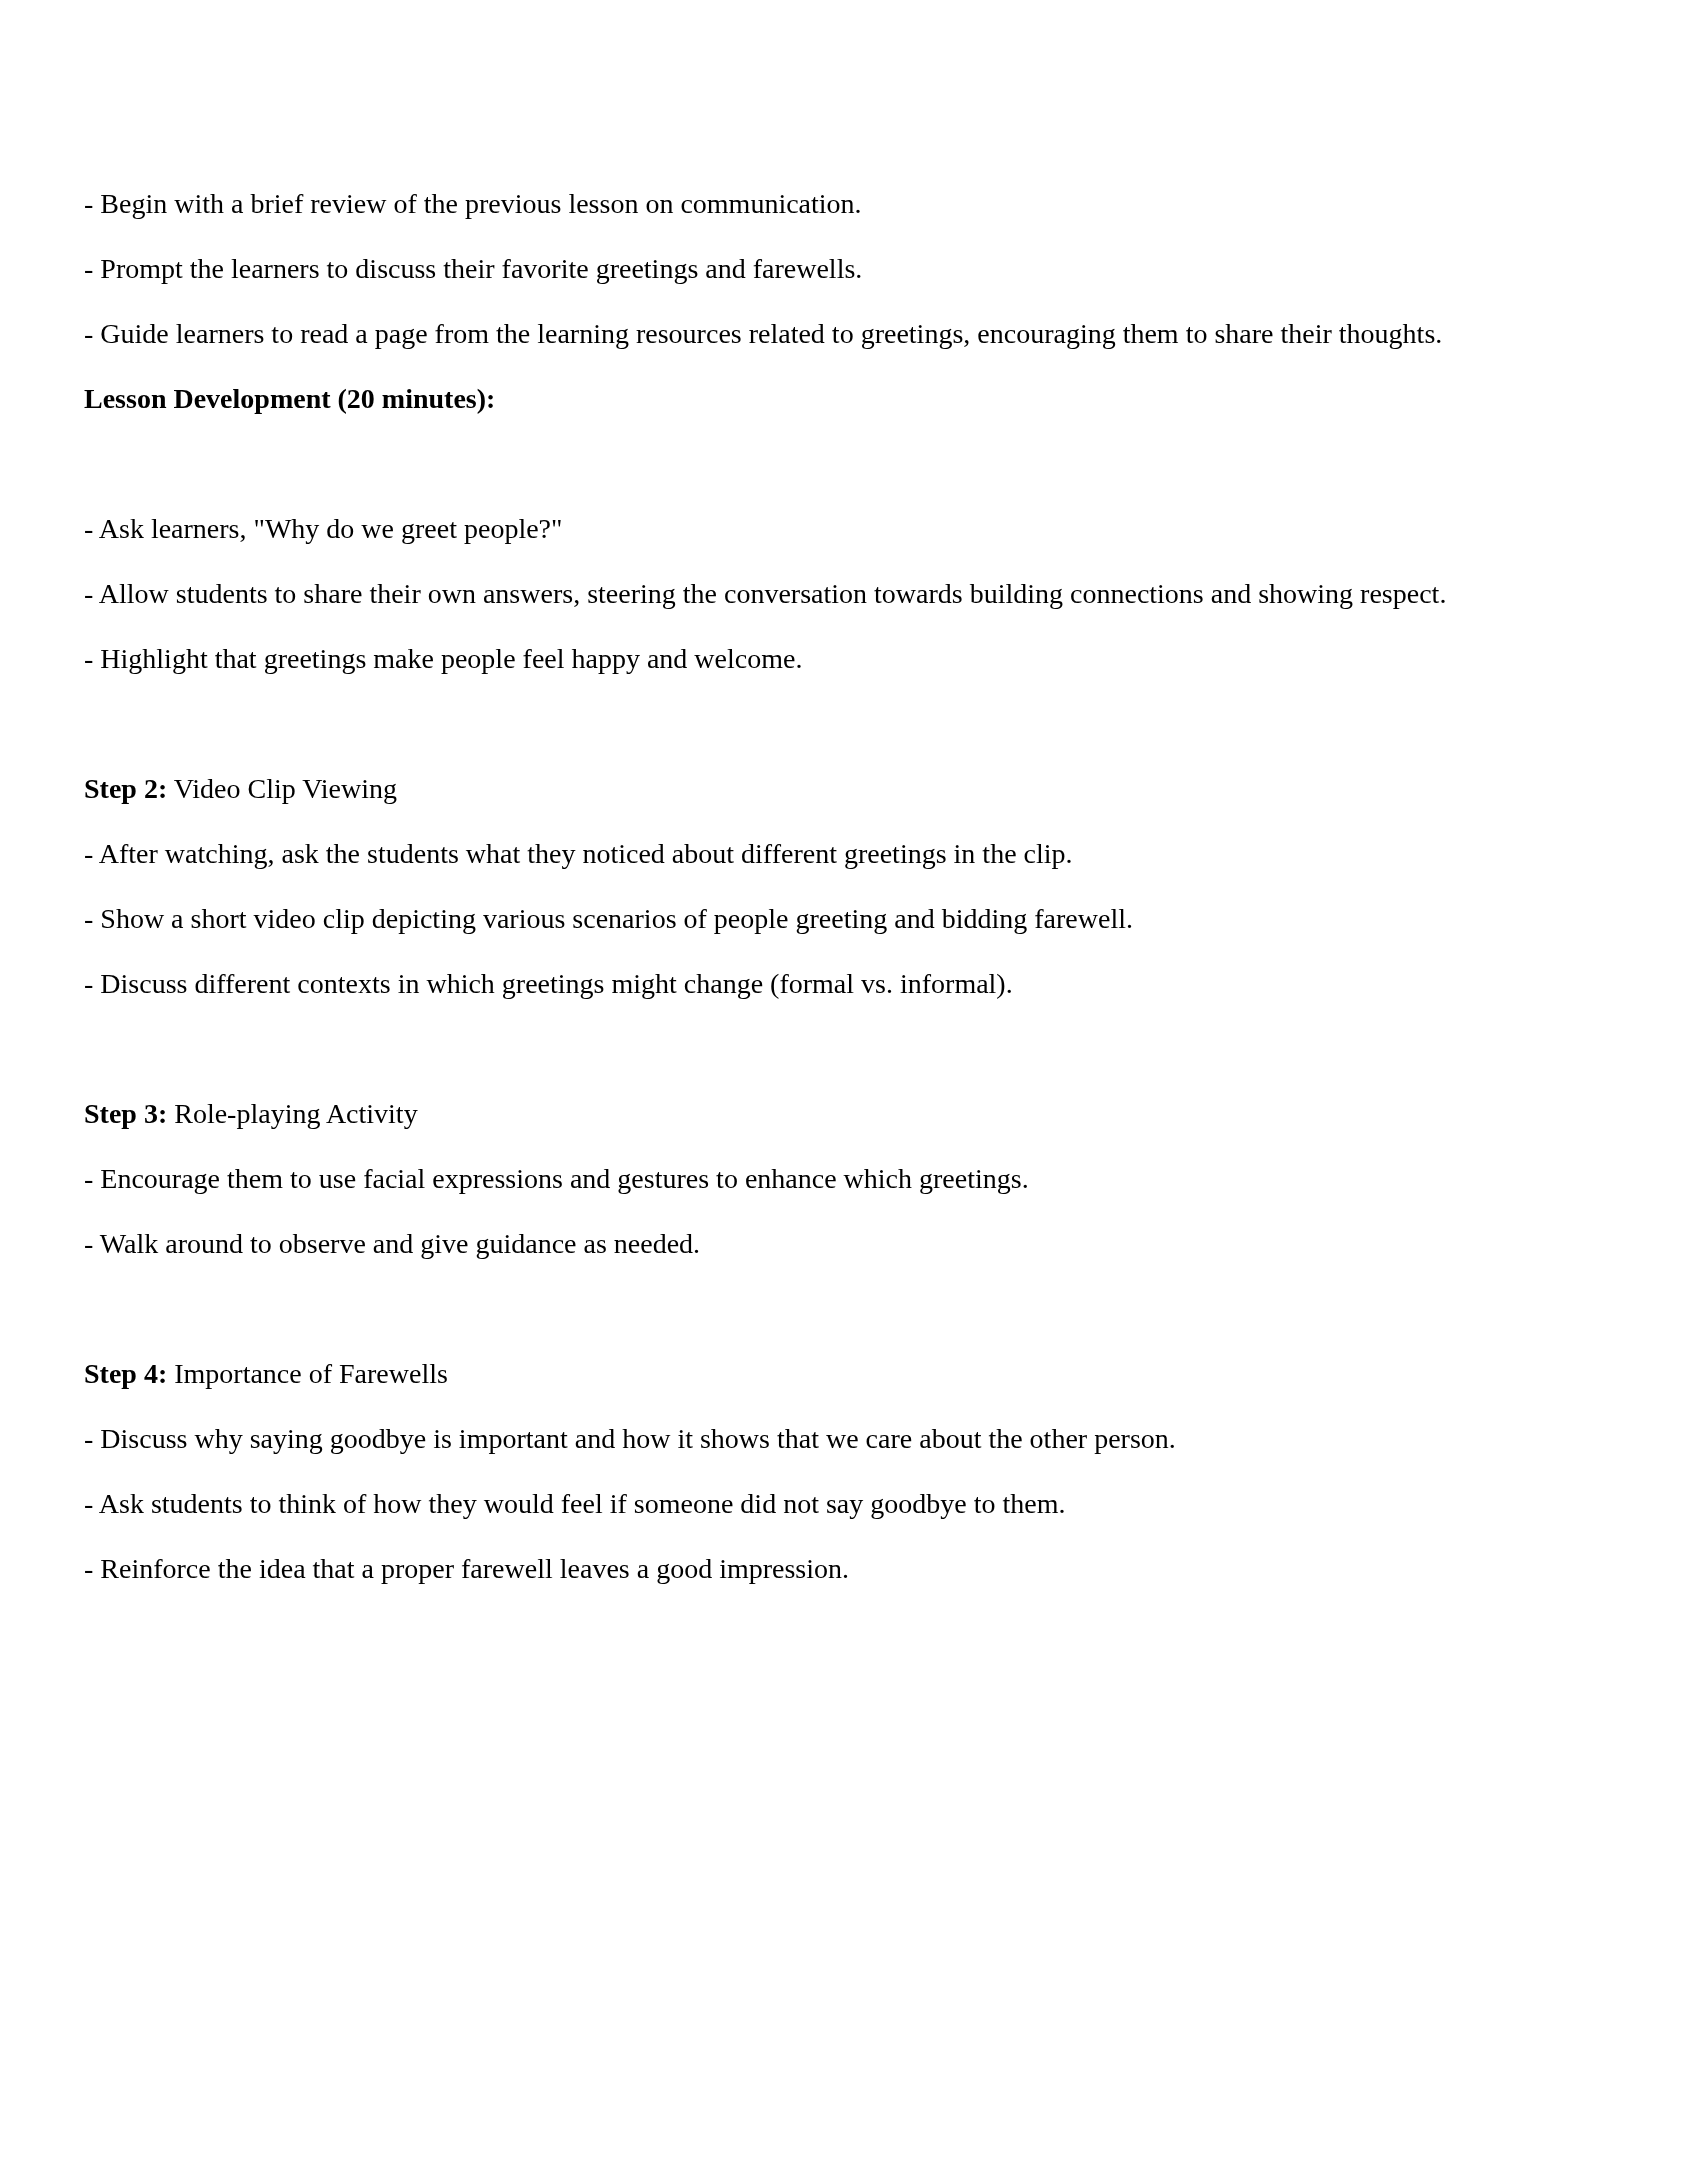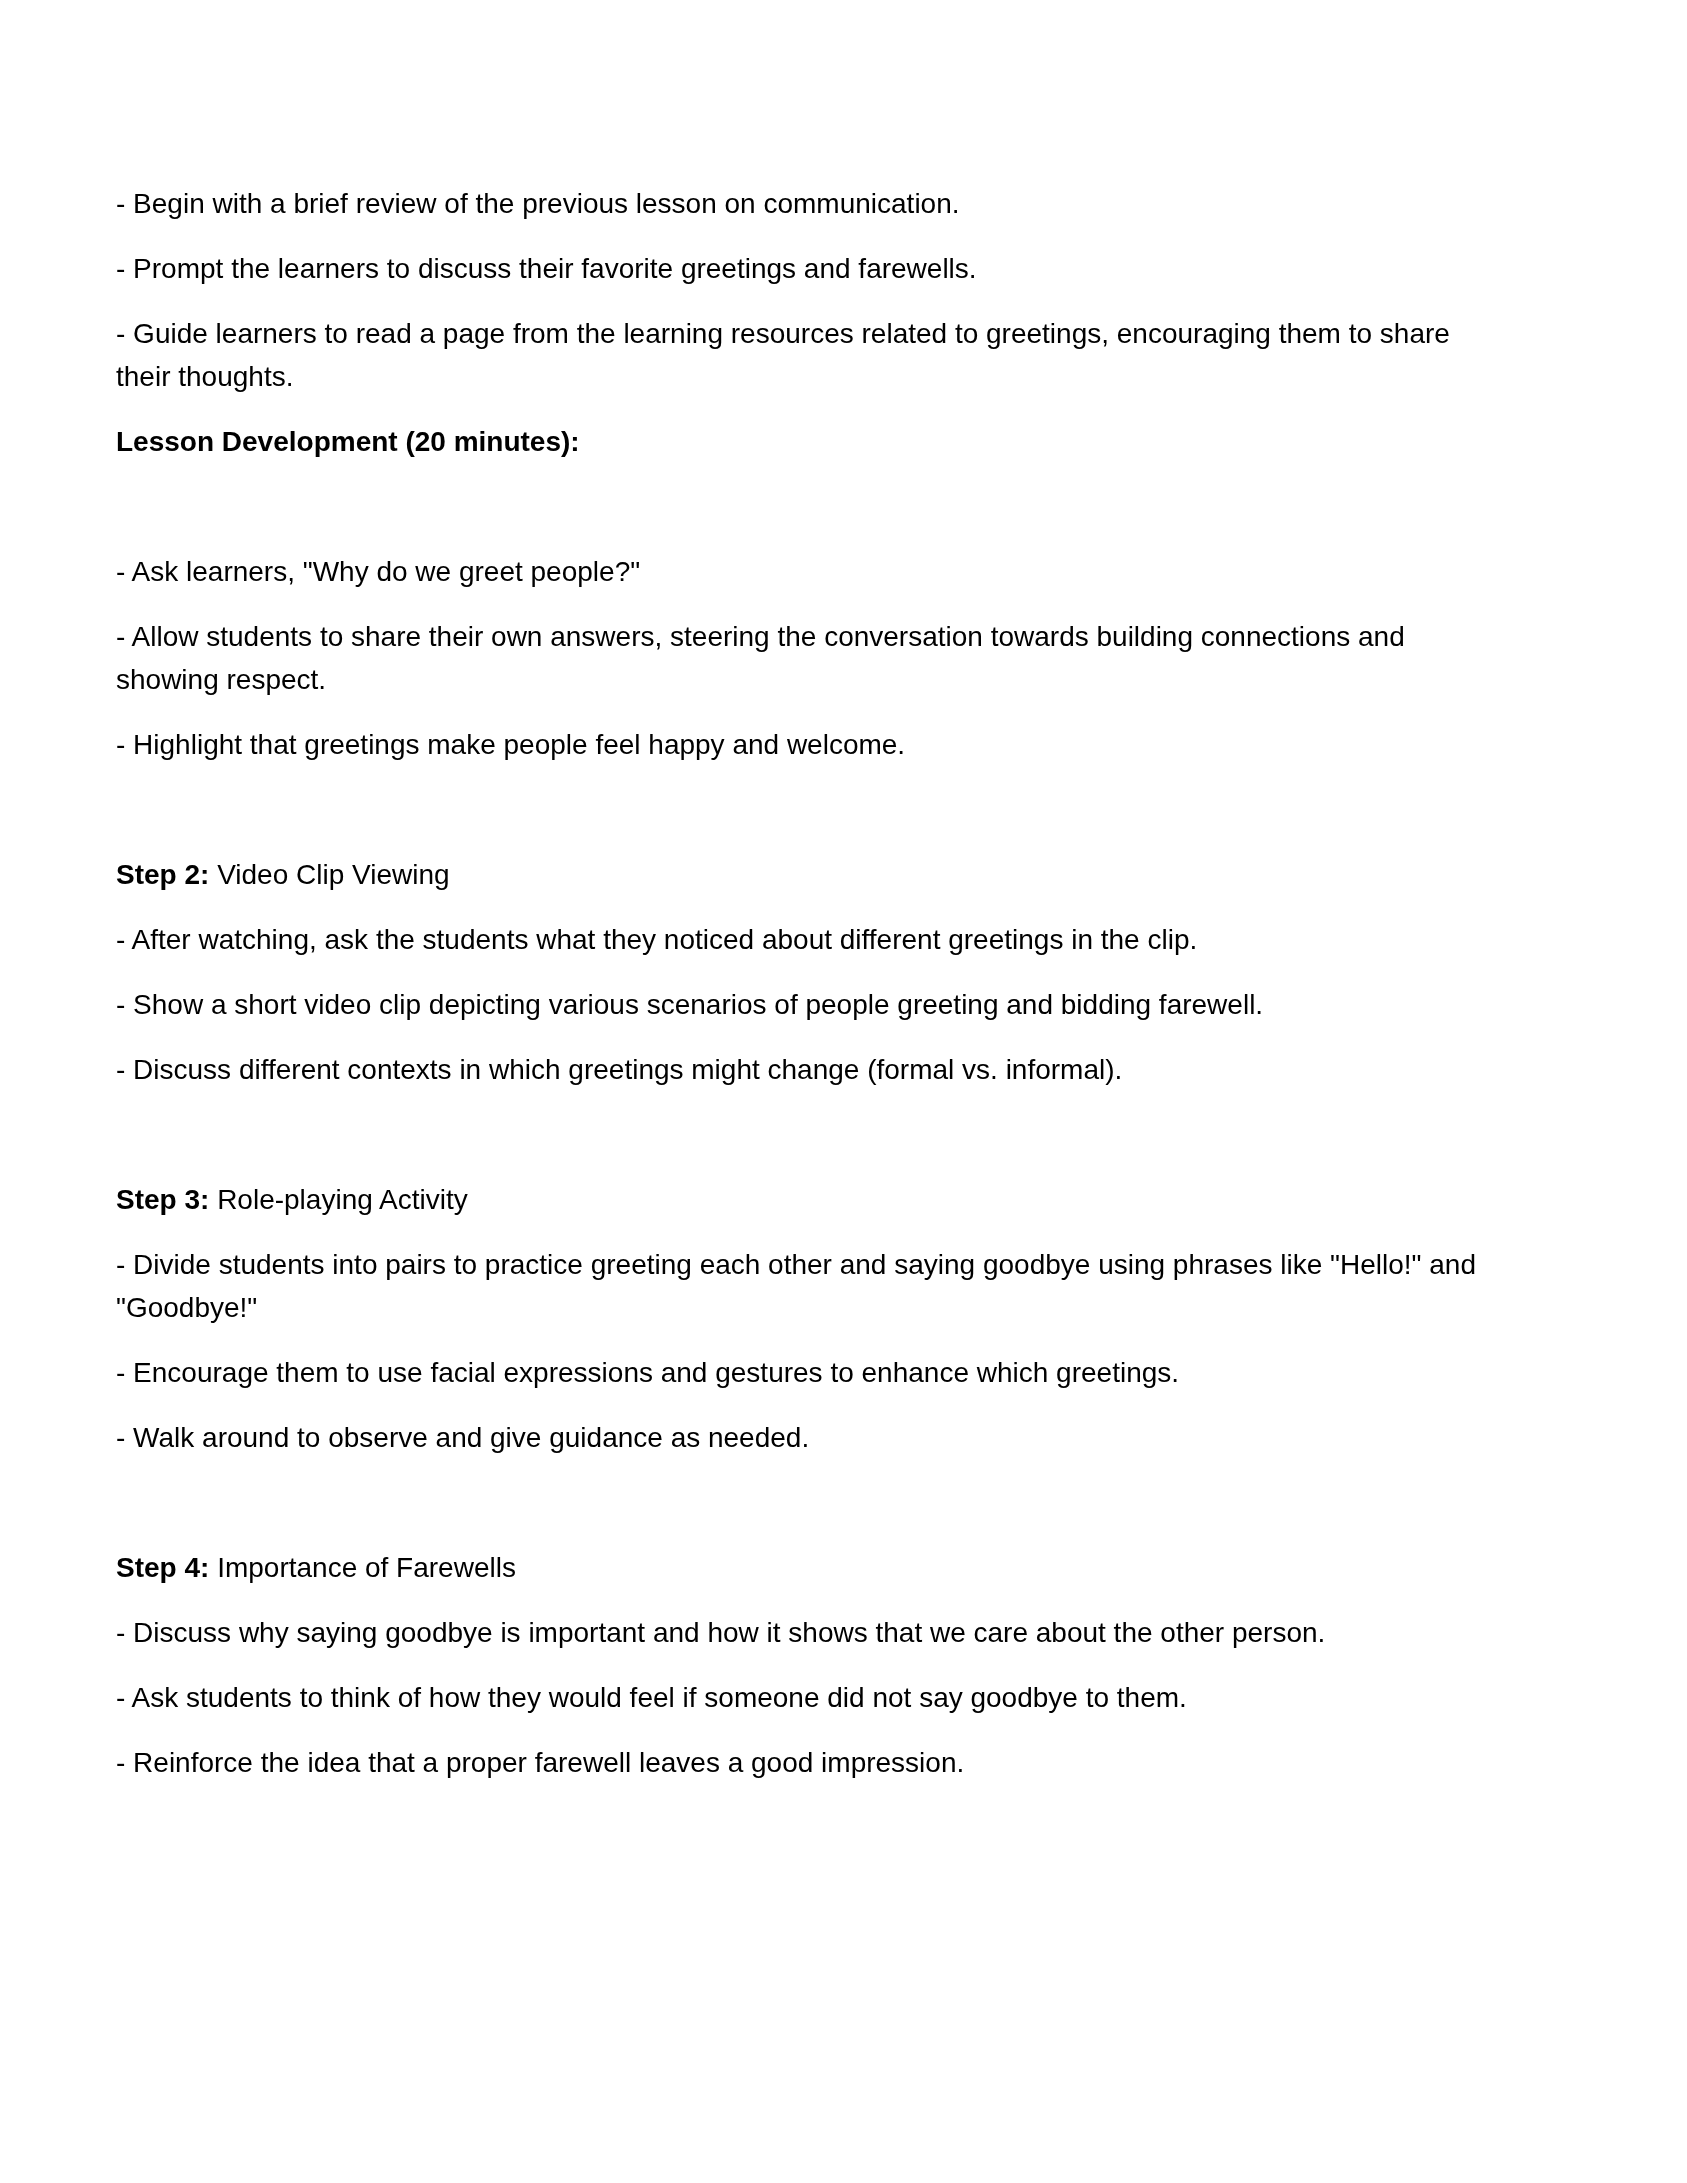--- a/index.html
+++ b/index.html
@@ -6,22 +6,22 @@
     margin: 0;
     padding: 0;
     background: #ffffff;
   }
   .page {
     position: relative;
     width: 1687px;
     height: 2183px;
     background: #ffffff;
     box-sizing: border-box;
-    padding: 182px 198px 0 116px;
-    font-family: Liberation Sans, sans-serif;
+    padding: 182px 198px 0 84px;
+    font-family: Liberation Serif, serif;
     font-size: 28px;
     line-height: 43px;
     color: #000000;
   }
   .page p {
     margin: 0 0 22px 0;
     padding: 0;
   }
   .blank {
     height: 43px;
@@ -54,21 +54,20 @@
   <div class="blank"></div>
 
   <p><span class="step-label">Step 2:</span> <span>Video Clip Viewing</span></p>
   <p>- After watching, ask the students what they noticed about different greetings in the clip.</p>
   <p>- Show a short video clip depicting various scenarios of people greeting and bidding farewell.</p>
   <p>- Discuss different contexts in which greetings might change (formal vs. informal).</p>
 
   <div class="blank"></div>
 
   <p><span class="step-label">Step 3:</span> <span>Role-playing Activity</span></p>
-  <p>- Divide students into pairs to practice greeting each other and saying goodbye using phrases like "Hello!" and "Goodbye!"</p>
   <p>- Encourage them to use facial expressions and gestures to enhance which greetings.</p>
   <p>- Walk around to observe and give guidance as needed.</p>
 
   <div class="blank"></div>
 
   <p><span class="step-label">Step 4:</span> <span>Importance of Farewells</span></p>
   <p>- Discuss why saying goodbye is important and how it shows that we care about the other person.</p>
   <p>- Ask students to think of how they would feel if someone did not say goodbye to them.</p>
   <p>- Reinforce the idea that a proper farewell leaves a good impression.</p>
 

